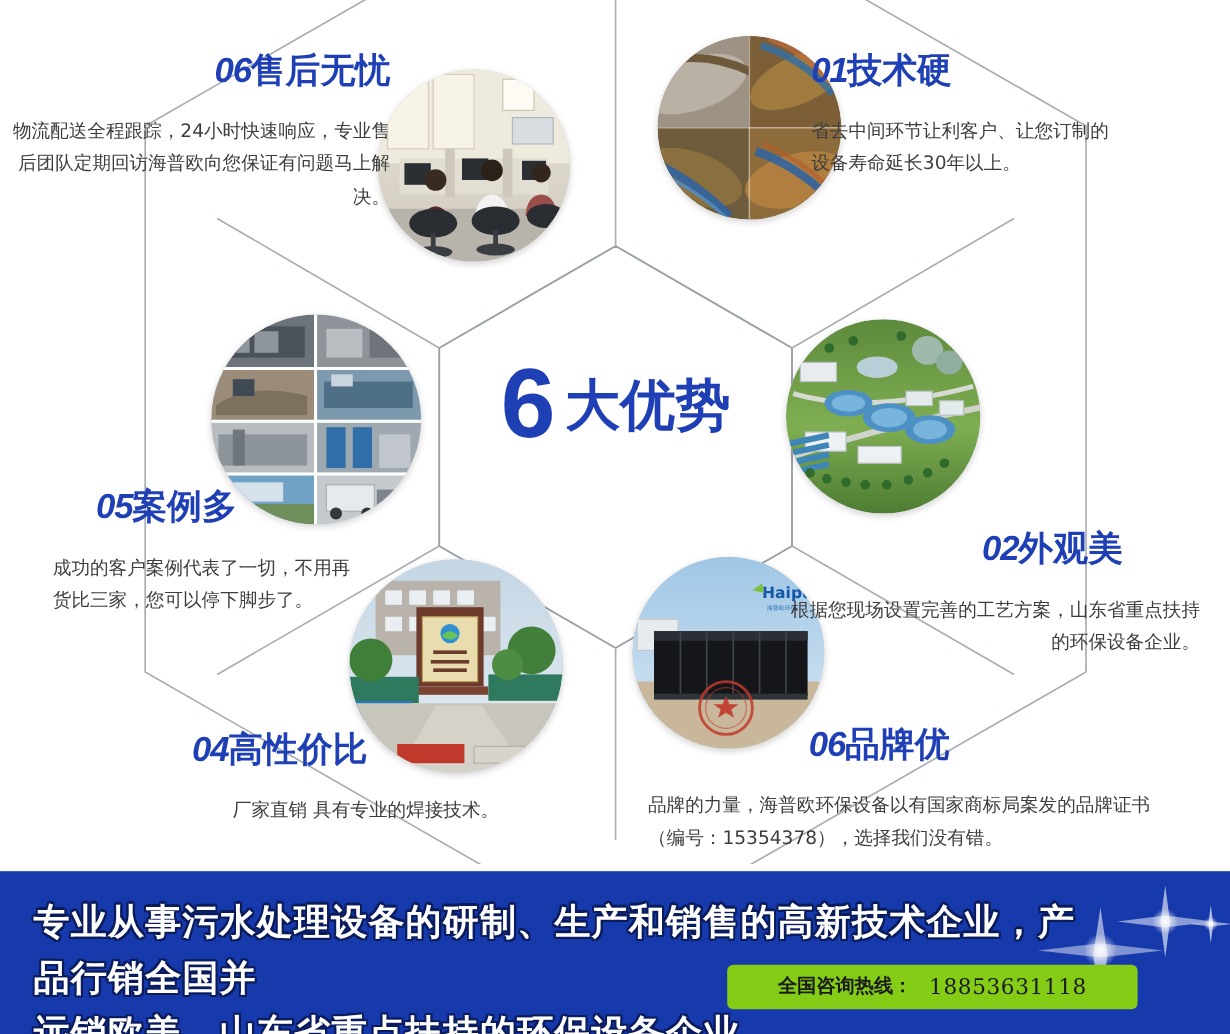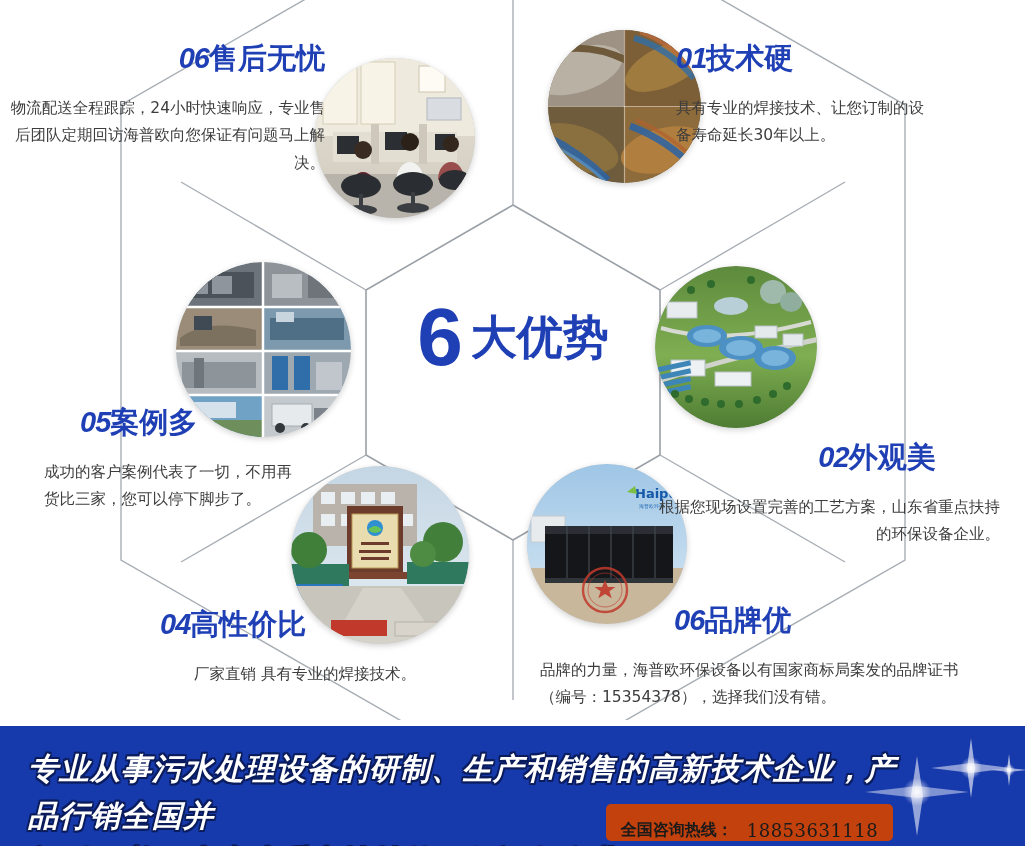--- a/index.html
+++ b/index.html
@@ -53,40 +53,40 @@
   }
   .feat .body{
     color:#3d3d3d;font-size:15.5px;line-height:1.75;margin-top:20px;
     font-family:"DejaVu Sans","Liberation Sans",sans-serif;
   }
   .feat.right-align{text-align:right;}
   .feat.left-align{text-align:left;}
 
   
   .banner{
-    position:absolute;left:0;top:726px;width:1025px;height:120px;
-    background:#1639ac;overflow:hidden;font-style:italic;
+    position:absolute;left:0;top:726px;width:1025px;height:136px;
+    background:#1639ac;overflow:hidden;
   }
   .banner .sparkles{position:absolute;right:0;top:0;width:260px;height:136px;}
   .banner-text{
     position:absolute;left:28px;top:20px;width:880px;
     color:#ffffff;font-weight:bold;font-size:30px;line-height:1.55;
     font-family:"DejaVu Sans","Liberation Sans",sans-serif;
     text-shadow:
       -1.6px -1.6px 0 #0b1c5c, 1.6px -1.6px 0 #0b1c5c,
       -1.6px  1.6px 0 #0b1c5c, 1.6px  1.6px 0 #0b1c5c,
        0px   -1.8px 0 #0b1c5c, 0px 1.8px 0 #0b1c5c,
       -1.8px  0px   0 #0b1c5c, 1.8px 0px 0 #0b1c5c;
     letter-spacing:1px;
     z-index:2;
   }
   .hotline{
-    position:absolute;left:606px;top:804px;width:287px;height:37px;
-    background:#c2410c;border-radius:5px;
-    display:flex;align-items:flex-end;justify-content:center;
+    position:absolute;left:606px;top:804px;width:342px;height:37px;
+    background:#84cc16;border-radius:5px;
+    display:flex;align-items:center;justify-content:center;
     z-index:3;
   }
   .hotline .hl-label{
     color:#1a1a1a;font-size:16px;font-weight:bold;
     font-family:"DejaVu Sans","Liberation Sans",sans-serif;
   }
   .hotline .hl-num{
     color:#1a1a1a;font-size:18px;margin-left:14px;letter-spacing:.5px;
     font-family:"DejaVu Serif","Liberation Serif",serif;
   }
@@ -405,21 +405,21 @@
     <div class="head">
       <span class="num">06</span><span>售后无忧</span>
     </div>
     <div class="body">物流配送全程跟踪，24小时快速响应，专业售后团队定期回访海普欧向您保证有问题马上解决。</div>
   </div>
 
   <div class="feat left-align" style="left:676px;top:42px;width:300px;">
     <div class="head">
       <span class="num">01</span><span>技术硬</span>
     </div>
-    <div class="body" style="width:250px;">具有专业的焊接技术、让您订制的设备寿命延长30年以上。</div>
+    <div class="body" style="width:250px;">省去中间环节让利客户、让您订制的设备寿命延长30年以上。</div>
   </div>
 
   <div class="feat right-align" style="left:648px;top:413px;width:352px;">
     <div class="head" style="text-align:center;padding-left:106px;margin-top:28px;">
       <span class="num">02</span><span>外观美</span>
     </div>
     <div class="body">根据您现场设置完善的工艺方案，山东省重点扶持的环保设备企业。</div>
   </div>
 
   <div class="feat left-align" style="left:540px;top:604px;width:420px;">

